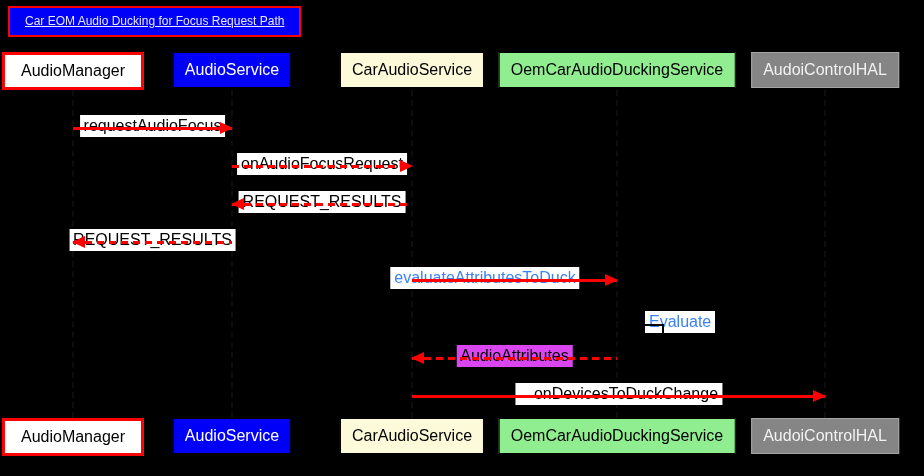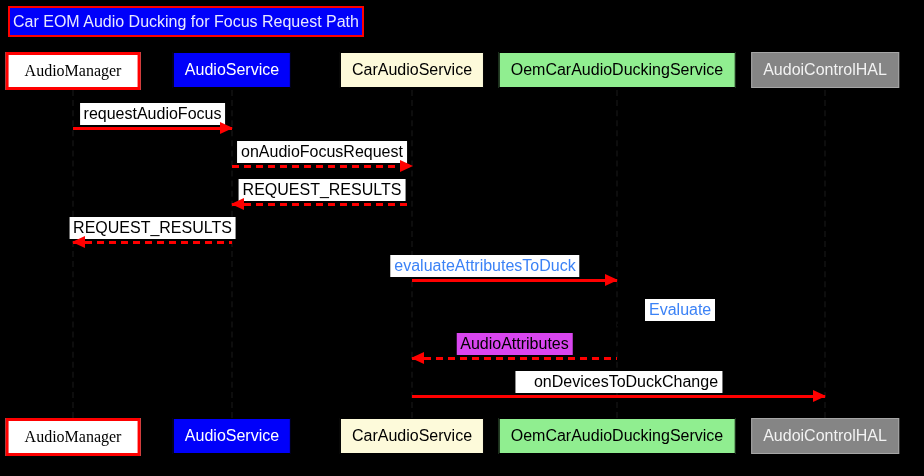--- a/index.html
+++ b/index.html
@@ -7,53 +7,55 @@
     width: 924px; height: 476px;
     background: #000;
     font-family: "Liberation Sans", sans-serif;
     position: relative;
     overflow: hidden;
   }
   #diagram { position: absolute; inset: 0; }
 
   .title-box {
     position: absolute; left: 8px; top: 6px;
-    padding: 3px 3px;
+    padding: 3px 15px;
     border: 2px solid #f00;
     background: #0000fa;
     color: #e8e8ff;
-    font-size: 16px; line-height: 21px;
+    font-size: 12px; line-height: 21px;
     white-space: nowrap;
+    text-decoration: underline;
   }
 
   .participant {
     position: absolute;
     transform: translateX(-50%);
     border: 1px solid #000;
     padding: 7px 11px;
     font-size: 16px; line-height: 20px;
     white-space: nowrap;
     text-align: center;
     box-sizing: content-box;
   }
-  .participant.emphasis { border-width: 3px; padding: 6px 16px; font-family: Liberation Serif, serif; }
+  .participant.emphasis { border-width: 3px; padding: 6px 16px; }
 
   .lifeline {
     position: absolute;
     width: 0; top: 90px; height: 328px;
     border-left: 2px dashed #0d0d0d; 
   }
 
   .msg-label {
     position: absolute;
     transform: translateX(-50%);
     background: #fff; color: #000;
     font-size: 16px; line-height: 20px;
     padding: 1px 4px;
     white-space: nowrap;
+    margin-top: 12px;
   }
   .msg-label.self { transform: none; }
 
   .msg-arrow { position: absolute; height: 3px; }
   .msg-arrow .line { position: absolute; left: 0; right: 0; top: 0; height: 3px; }
   .msg-arrow.solid .line { background: #ff0000; }
   .msg-arrow.dashed .line {
     background: repeating-linear-gradient(90deg, #ff0000 0 7px, transparent 7px 12px);
   }
   .msg-arrow .head {

